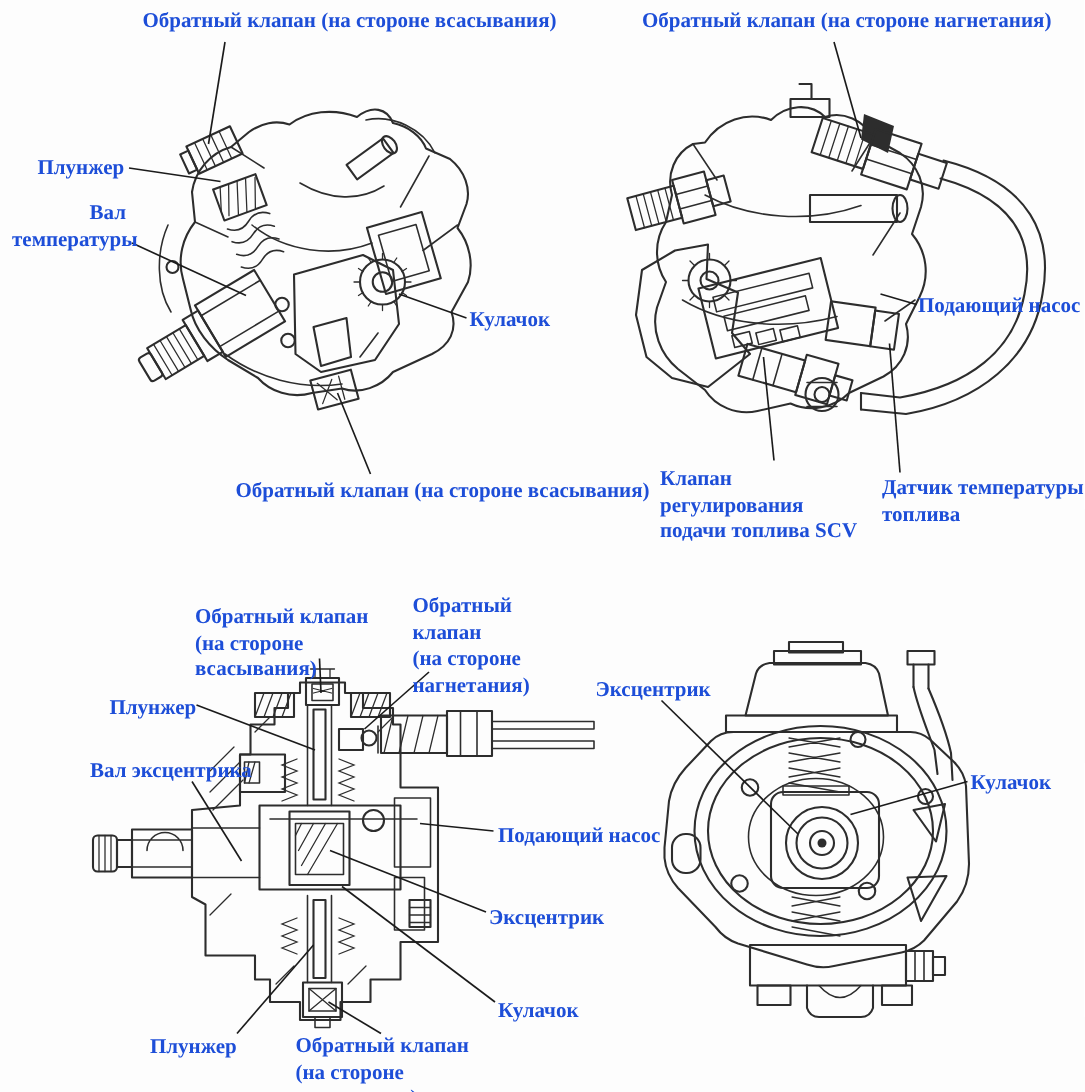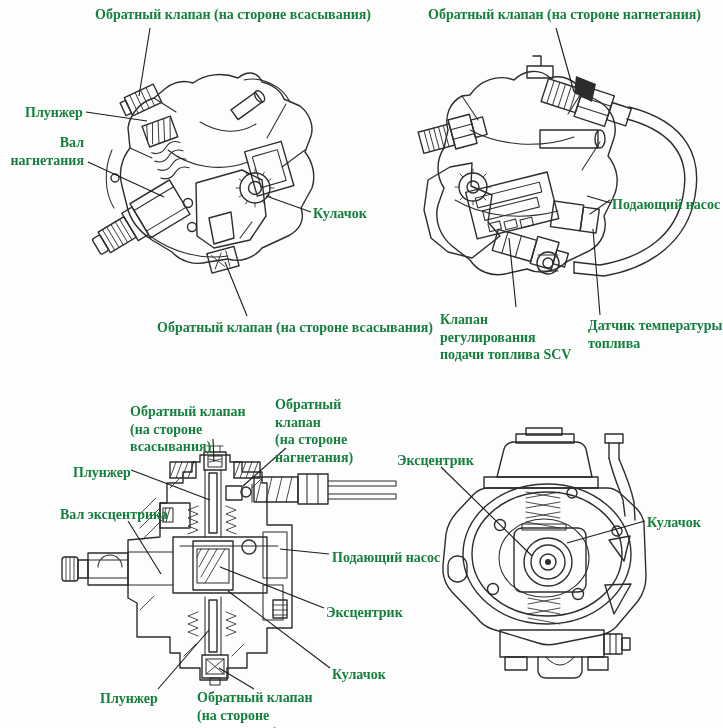--- a/index.html
+++ b/index.html
@@ -1,19 +1,19 @@
 <!DOCTYPE html>
 <html><head>
 <meta charset="utf-8">
 <style>
   html,body{margin:0;padding:0;background:#ffffff;}
   .page{position:relative;width:723px;height:728px;background:#fdfdfd;overflow:hidden;
         font-family:"Liberation Serif","DejaVu Serif",serif;}
   .art{position:absolute;left:0;top:0;}
-  .lbl{position:absolute;font-size:14px;font-weight:bold;line-height:1.25;color:#15803d;
+  .lbl{position:absolute;font-size:14px;font-weight:bold;line-height:1.25;color:#1d4ed8;
        white-space:pre-line;}
   .ctr{}
   .rgt{text-align:right;}
   
   .o{fill:none;stroke:#2d2d2d;stroke-width:1.4;stroke-linejoin:round;stroke-linecap:round;}
   .d{fill:none;stroke:#2d2d2d;stroke-width:1.05;stroke-linejoin:round;stroke-linecap:round;}
   .h{fill:none;stroke:#2d2d2d;stroke-width:.85;stroke-linecap:round;}
   .f{fill:#2d2d2d;stroke:none;}
   .ld{stroke:#1b1b1b;stroke-width:1.1;}
 </style>
@@ -301,21 +301,21 @@
     <line class="ld" x1="158" y1="689" x2="209" y2="630"></line>
     <line class="ld" x1="254" y1="689" x2="219" y2="668"></line>
     <line class="ld" x1="441" y1="467" x2="532" y2="556"></line>
     <line class="ld" x1="645" y1="521" x2="567" y2="543"></line>
   </g>
 </svg>
 
 <div class="lbl" style="left:95px;top:6px">Обратный клапан (на стороне всасывания)</div>
 <div class="lbl" style="left:25px;top:104px">Плунжер</div>
 <div class="lbl rgt" style="left:8px;top:134px;width:76px">Вал
-нагнетания</div>
+температуры</div>
 <div class="lbl" style="left:313px;top:205px">Кулачок</div>
 <div class="lbl" style="left:157px;top:319px">Обратный клапан (на стороне всасывания)</div>
 <div class="lbl" style="left:428px;top:6px">Обратный клапан (на стороне нагнетания)</div>
 <div class="lbl" style="left:612px;top:196px">Подающий насос</div>
 <div class="lbl ctr" style="left:440px;top:311px;width:136px">Клапан
 регулирования
 подачи топлива SCV</div>
 <div class="lbl" style="left:588px;top:317px">Датчик температуры
 топлива</div>
 <div class="lbl ctr" style="left:130px;top:403px;width:152px">Обратный клапан

